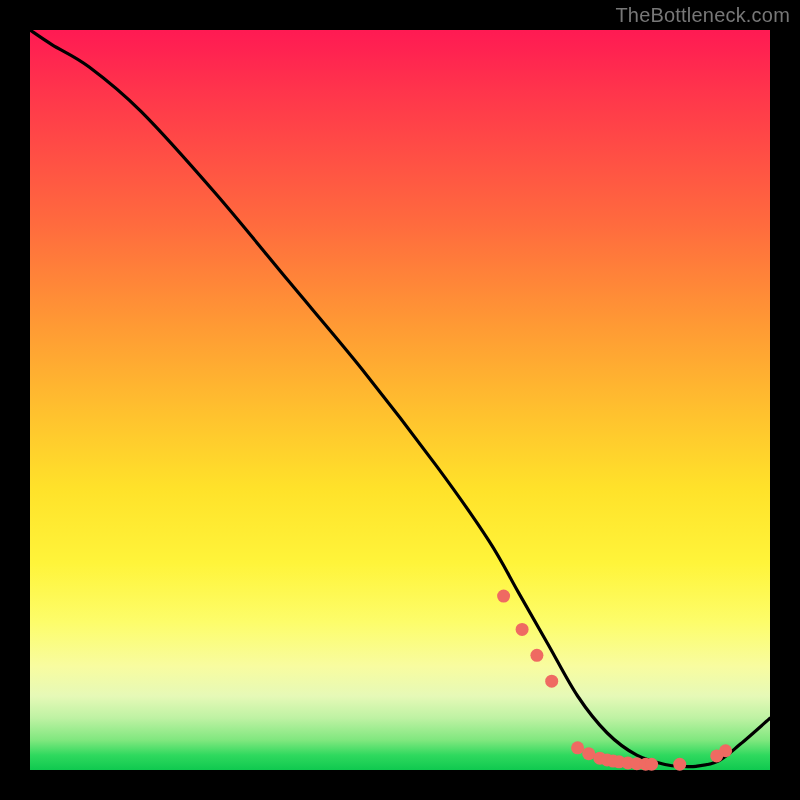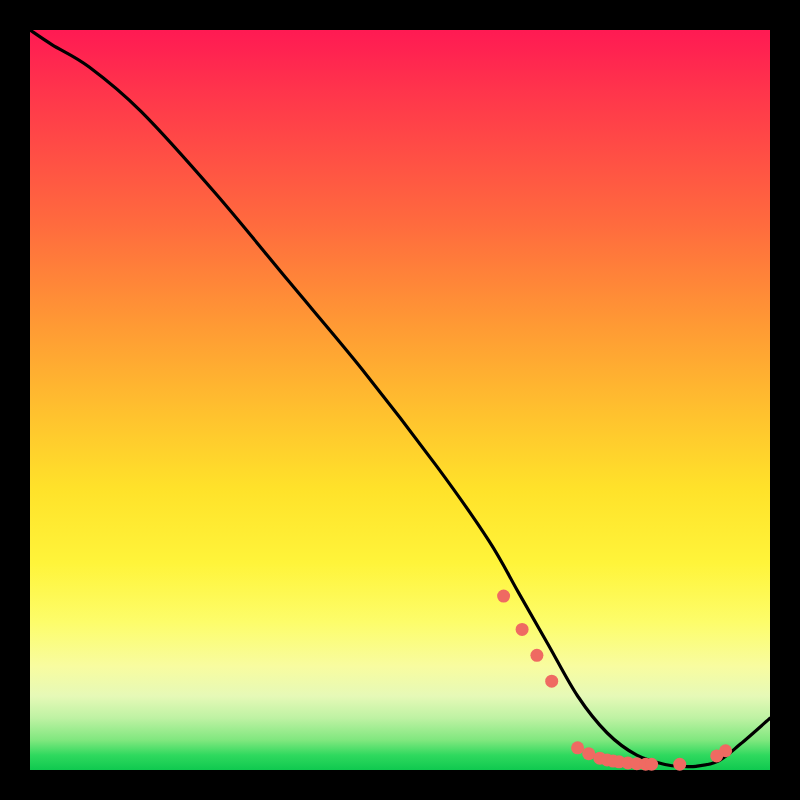--- a/index.html
+++ b/index.html
@@ -57,20 +57,21 @@
     top: 0;
     width: 740px;
     height: 740px;
     overflow: visible;
   }
 </style>
 </head>
 <body>
 
 <div class="wrap">
+  <div class="attribution">TheBottleneck.com</div>
 
   <div class="plot">
     <svg class="curve" viewBox="0 0 740 740" preserveAspectRatio="none">
       <path id="curve-path" fill="none" stroke="#000" stroke-width="3.2" stroke-linecap="round" stroke-linejoin="round" d="M 0 0 C 3.6999999999999997 2.466666666666678, 12.333333333333332 8.6333333333334, 22.2 14.800000000000068 C 32.06666666666666 20.966666666666736, 44.400000000000006 25.900000000000013, 59.2 37 C 74 48.09999999999999, 90.03333333333333 60.43333333333332, 111 81.39999999999998 C 131.96666666666667 102.36666666666663, 160.33333333333334 134.43333333333328, 185 162.79999999999995 C 209.66666666666666 191.16666666666663, 234.33333333333334 221.99999999999997, 259 251.59999999999997 C 283.6666666666667 281.2, 308.3333333333333 309.5666666666666, 333 340.4 C 357.6666666666667 371.23333333333335, 386.0333333333334 408.23333333333335, 407.00000000000006 436.6 C 427.9666666666667 464.9666666666667, 445.23333333333335 489.6333333333334, 458.8 510.6 C 472.3666666666667 531.5666666666667, 478.53333333333336 545.1333333333333, 488.40000000000003 562.4 C 498.2666666666667 579.6666666666666, 508.1333333333333 596.9333333333334, 518 614.2 C 527.8666666666667 631.4666666666667, 537.7333333333333 651.2, 547.6 666 C 557.4666666666667 680.8, 567.3333333333334 693.1333333333333, 577.2 703 C 587.0666666666667 712.8666666666667, 596.9333333333333 719.8966666666668, 606.8 725.2 C 616.6666666666666 730.5033333333333, 629 732.97, 636.4 734.82 C 643.8 736.6700000000001, 646.2666666666667 736.0533333333333, 651.2 736.3 C 656.1333333333334 736.5466666666666, 659.8333333333334 737.1633333333333, 666 736.3 C 672.1666666666666 735.4366666666666, 680.8000000000001 734.8199999999999, 688.2 731.12 C 695.6 727.4200000000001, 701.7666666666667 721.2533333333333, 710.4 714.1 C 719.0333333333333 706.9466666666667, 735.0666666666666 692.5166666666667, 740 688.2"></path>
       <g id="markers">
           <circle cx="473.6" cy="566.1" r="6.5" fill="#ef6a62" stroke="rgba(0,0,0,0)"></circle>
           <circle cx="492.1" cy="599.4" r="6.5" fill="#ef6a62" stroke="rgba(0,0,0,0)"></circle>
           <circle cx="506.90000000000003" cy="625.3" r="6.5" fill="#ef6a62" stroke="rgba(0,0,0,0)"></circle>
           <circle cx="521.6999999999999" cy="651.2" r="6.5" fill="#ef6a62" stroke="rgba(0,0,0,0)"></circle>
           <circle cx="547.6" cy="717.8" r="6.5" fill="#ef6a62" stroke="rgba(0,0,0,0)"></circle>

